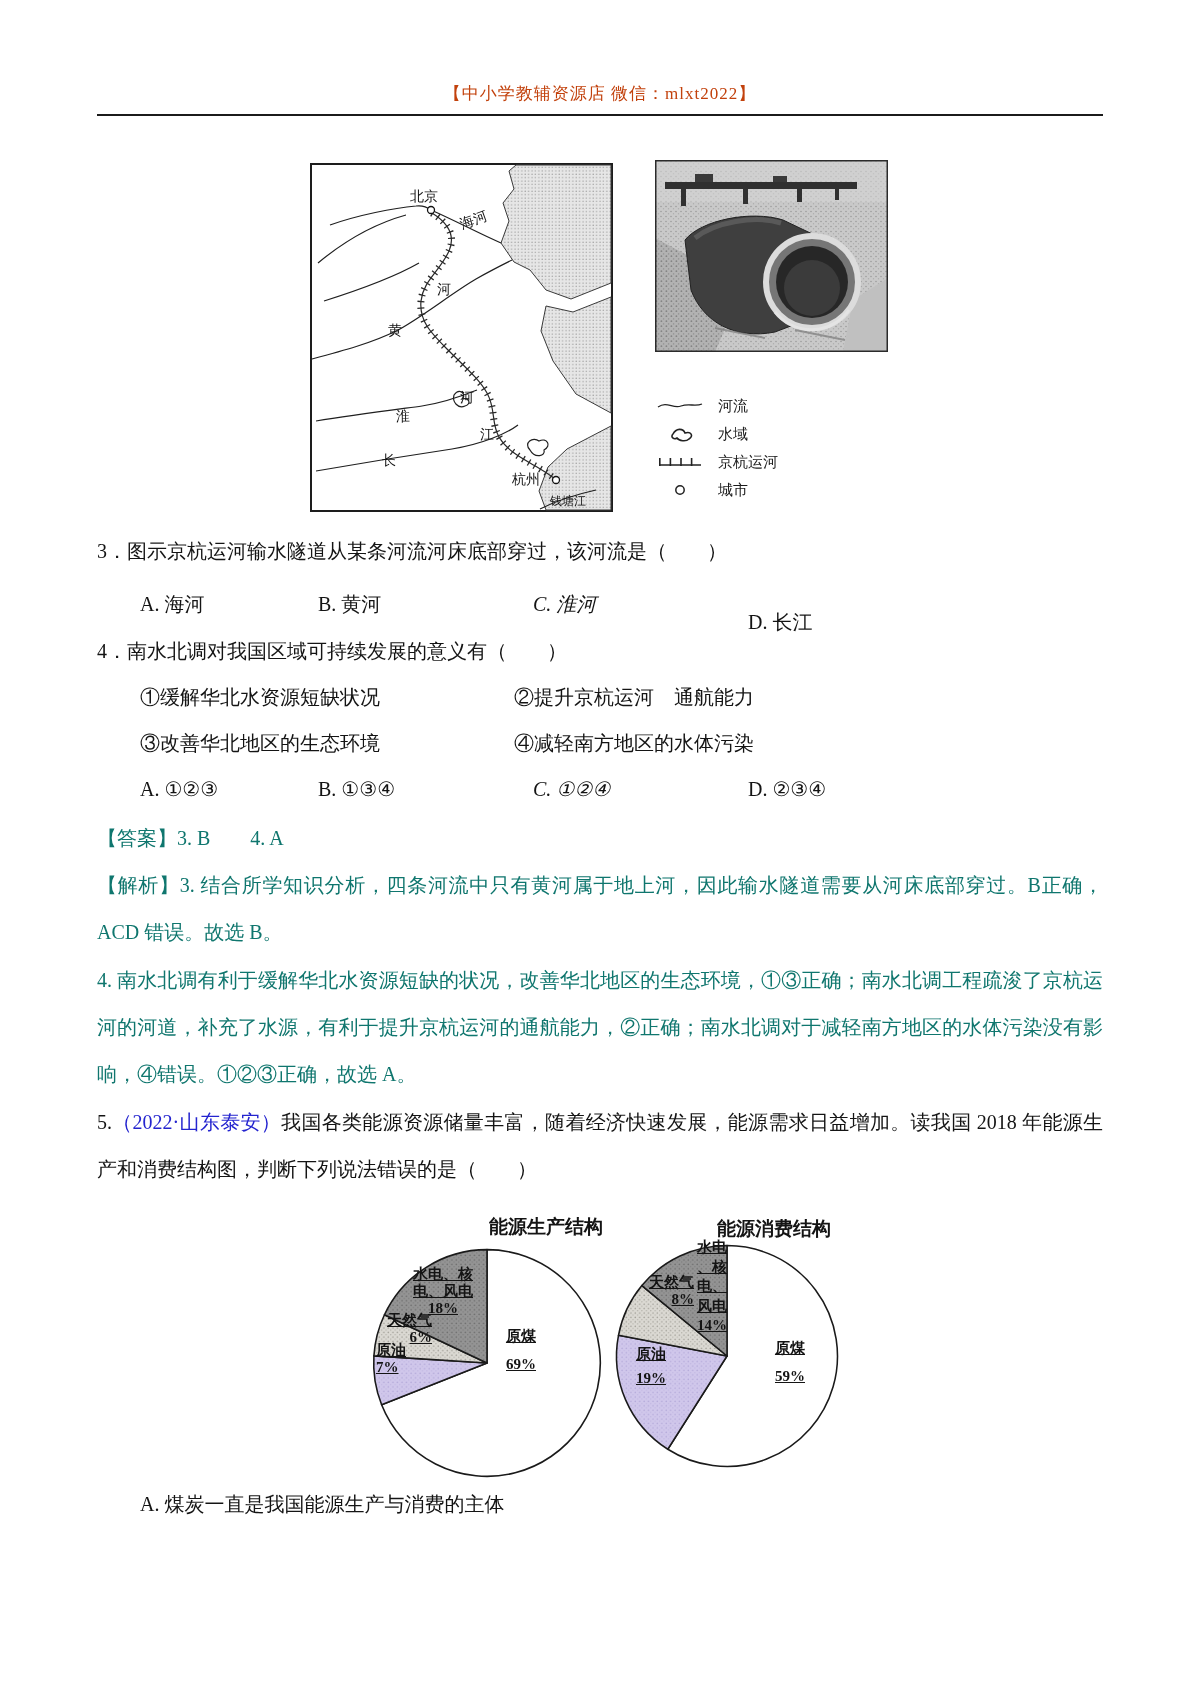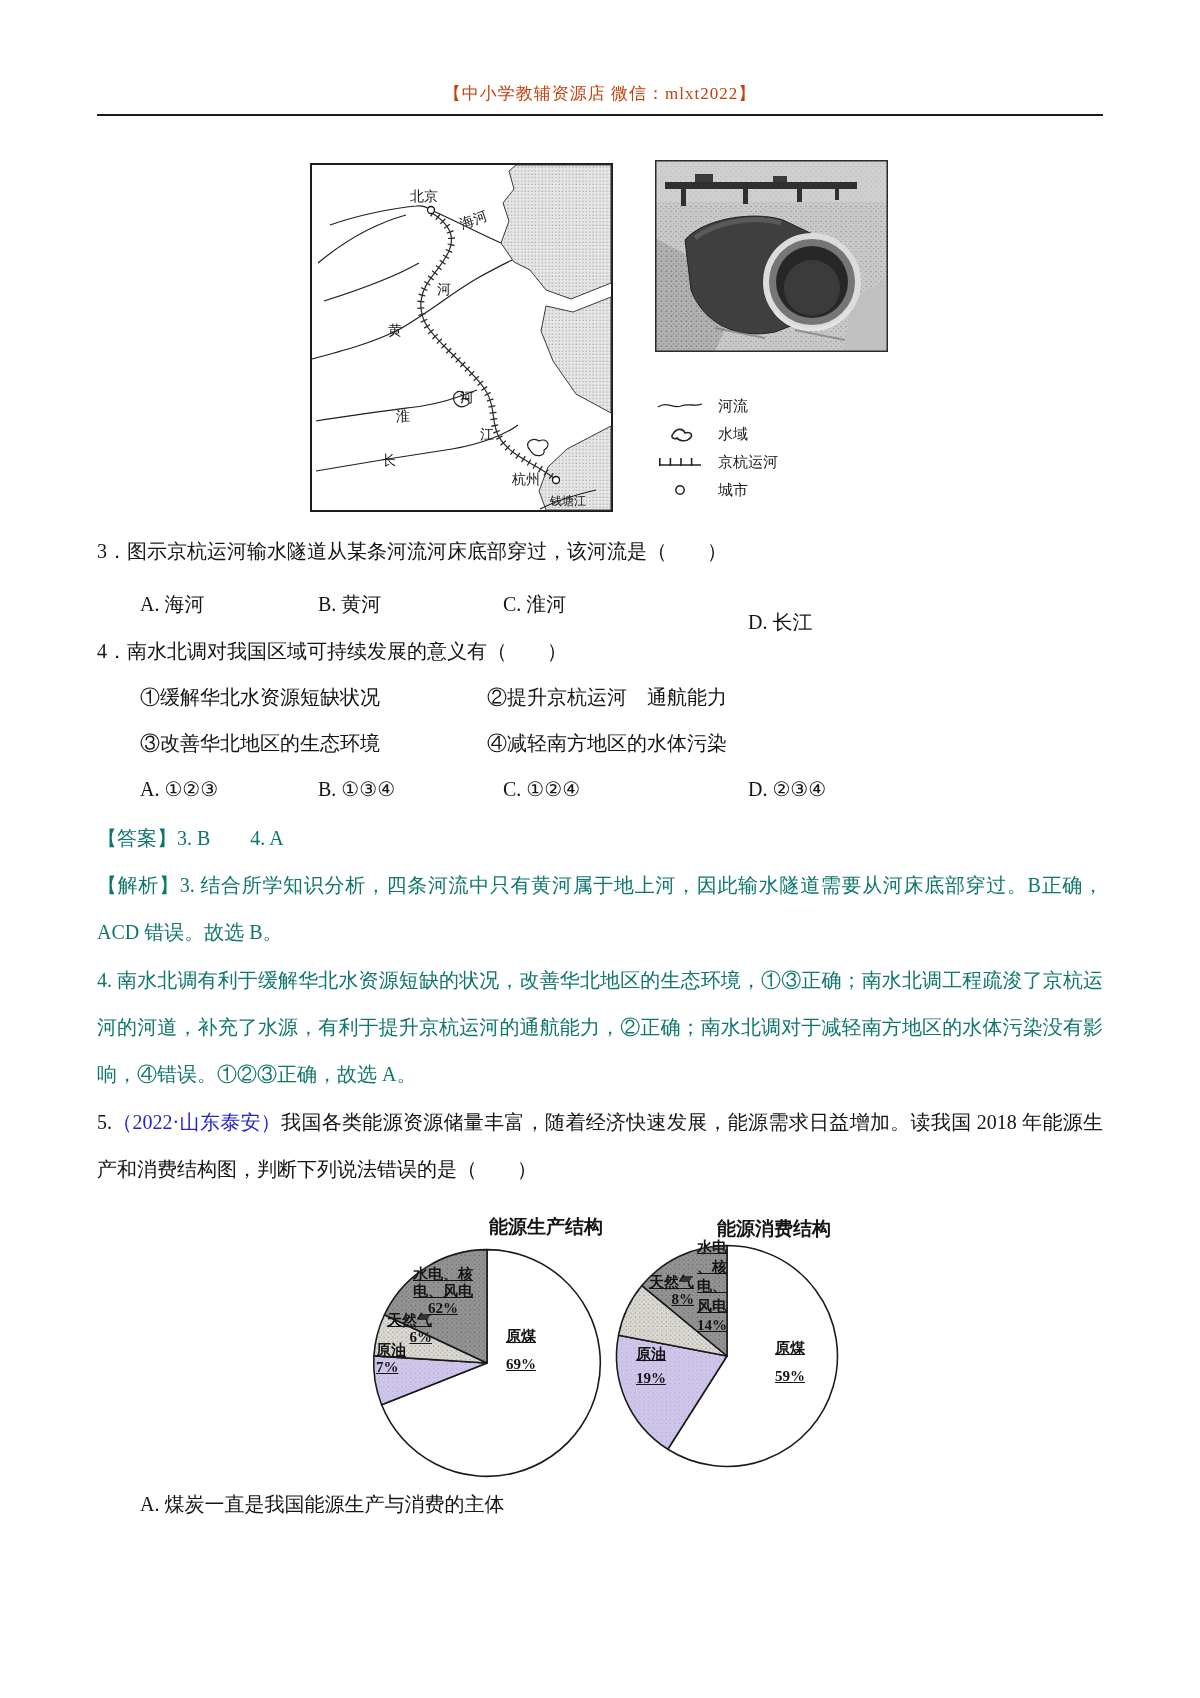--- a/index.html
+++ b/index.html
@@ -5,22 +5,22 @@
   html,body{margin:0;padding:0;background:#888;}
   .page{position:relative;width:1200px;height:1698px;background:#ffffff;margin:0 auto;
         font-family:"Liberation Serif","DejaVu Serif",serif;color:#141414;overflow:hidden;}
   .abs{position:absolute;}
   .hdr{top:82px;left:0;width:100%;text-align:center;font-size:17px;letter-spacing:1px;color:#c2410c;}
   .rule{top:114px;left:97px;width:1006px;height:2px;background:#1b1b1b;}
   .txt{font-size:20px;line-height:47px;white-space:nowrap;}
   .par{font-size:20px;line-height:47px;text-align:justify;width:1006px;left:97px;}
   .red{color:#0f766e;}
   .blue{color:#2424cf;}
-  .optA{left:140px;} .optB{left:318px;} .optC{left:503px;} .optD{left:748px;}
-  .itemL{left:140px;text-align:center;} .itemR{left:487px;}
+  .optA{left:140px;} .optB{left:318px;} .optC{left:533px;font-style:italic;} .optD{left:748px;}
+  .itemL{left:140px;text-align:center;} .itemR{left:514px;}
   .pie-title{font-size:19px;font-weight:bold;text-align:right;white-space:nowrap;}
   .pie-label{font-size:15px;font-weight:bold;line-height:17px;white-space:pre-line;text-align:center;text-decoration:underline;}
   .pl-right{text-align:right;} .pl-left{text-align:left;}
   .lh28{line-height:28px;} .lh24{line-height:24px;} .lh20{line-height:19.5px;}
   .legend{left:650px;top:392px;}
   .legend-row{display:flex;align-items:center;height:28px;}
   .legend-sym{width:60px;display:flex;justify-content:center;}
   .legend-label{font-size:15px;color:#1a1a1a;margin-left:8px;white-space:nowrap;}
   .maplabel{font-size:14px;fill:#111;font-family:"Liberation Serif","DejaVu Serif",serif;}
   .maplabel-sm{font-size:12px;fill:#111;font-family:"Liberation Serif","DejaVu Serif",serif;}
@@ -213,21 +213,21 @@
     <g stroke="#1a1a1a" stroke-width="1.4" stroke-linejoin="round">
       <path d="M0,0 L0,-100 A100,100 0 1 1 -53.58,84.43 Z" fill="#ffffff"></path>
       <path d="M0,0 L-53.58,84.43 A100,100 0 0 1 -98.23,-18.74 Z" fill="url(#patPurple)"></path>
       <path d="M0,0 L-98.23,-18.74 A100,100 0 0 1 -77.05,-63.74 Z" fill="url(#patLight)"></path>
       <path d="M0,0 L-77.05,-63.74 A100,100 0 0 1 0,-100 Z" fill="url(#patDark)"></path>
     </g>
   </svg>
 
   <div class="abs pie-label" style="left:396px;top:1266px;width:94px">水电、核
 电、风电
-62%</div>
+18%</div>
   <div class="abs pie-label pl-right" style="left:366px;top:1312px;width:66px">天然气
 6%</div>
   <div class="abs pie-label pl-left" style="left:376px;top:1342px;width:52px">原油
 7%</div>
   <div class="abs pie-label lh28" style="left:486px;top:1322px;width:70px">原煤
 69%</div>
 
   <div class="abs pie-label lh20" style="left:686px;top:1238px;width:52px">水电
 、核
 电、

